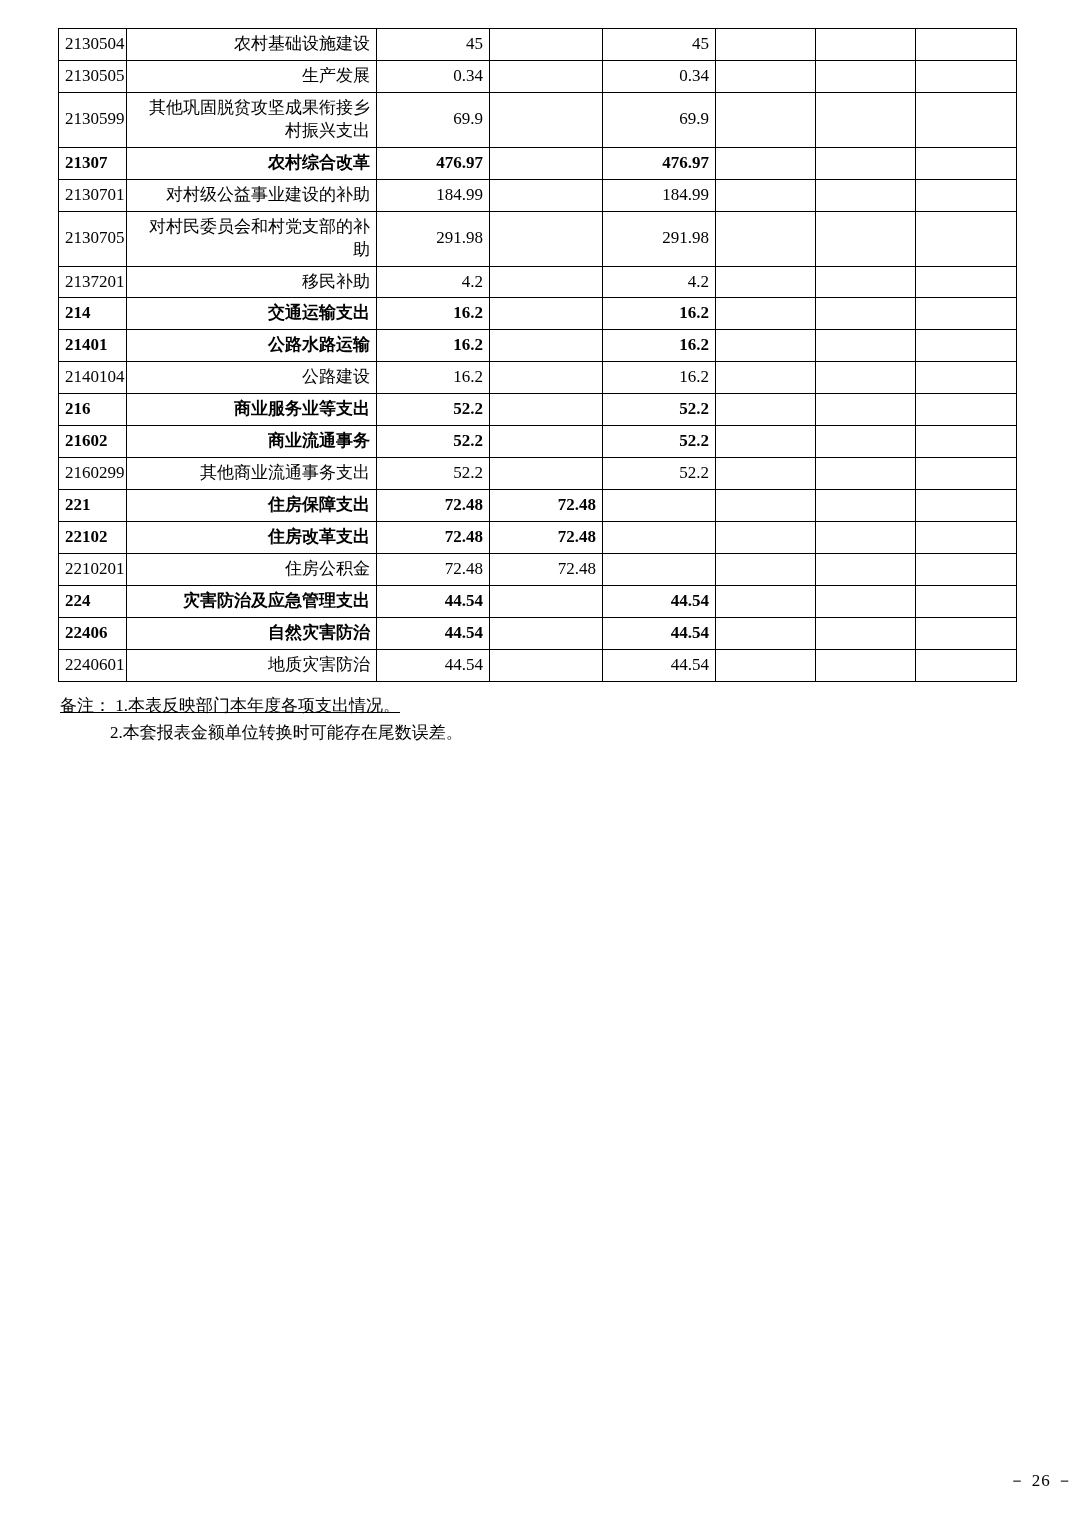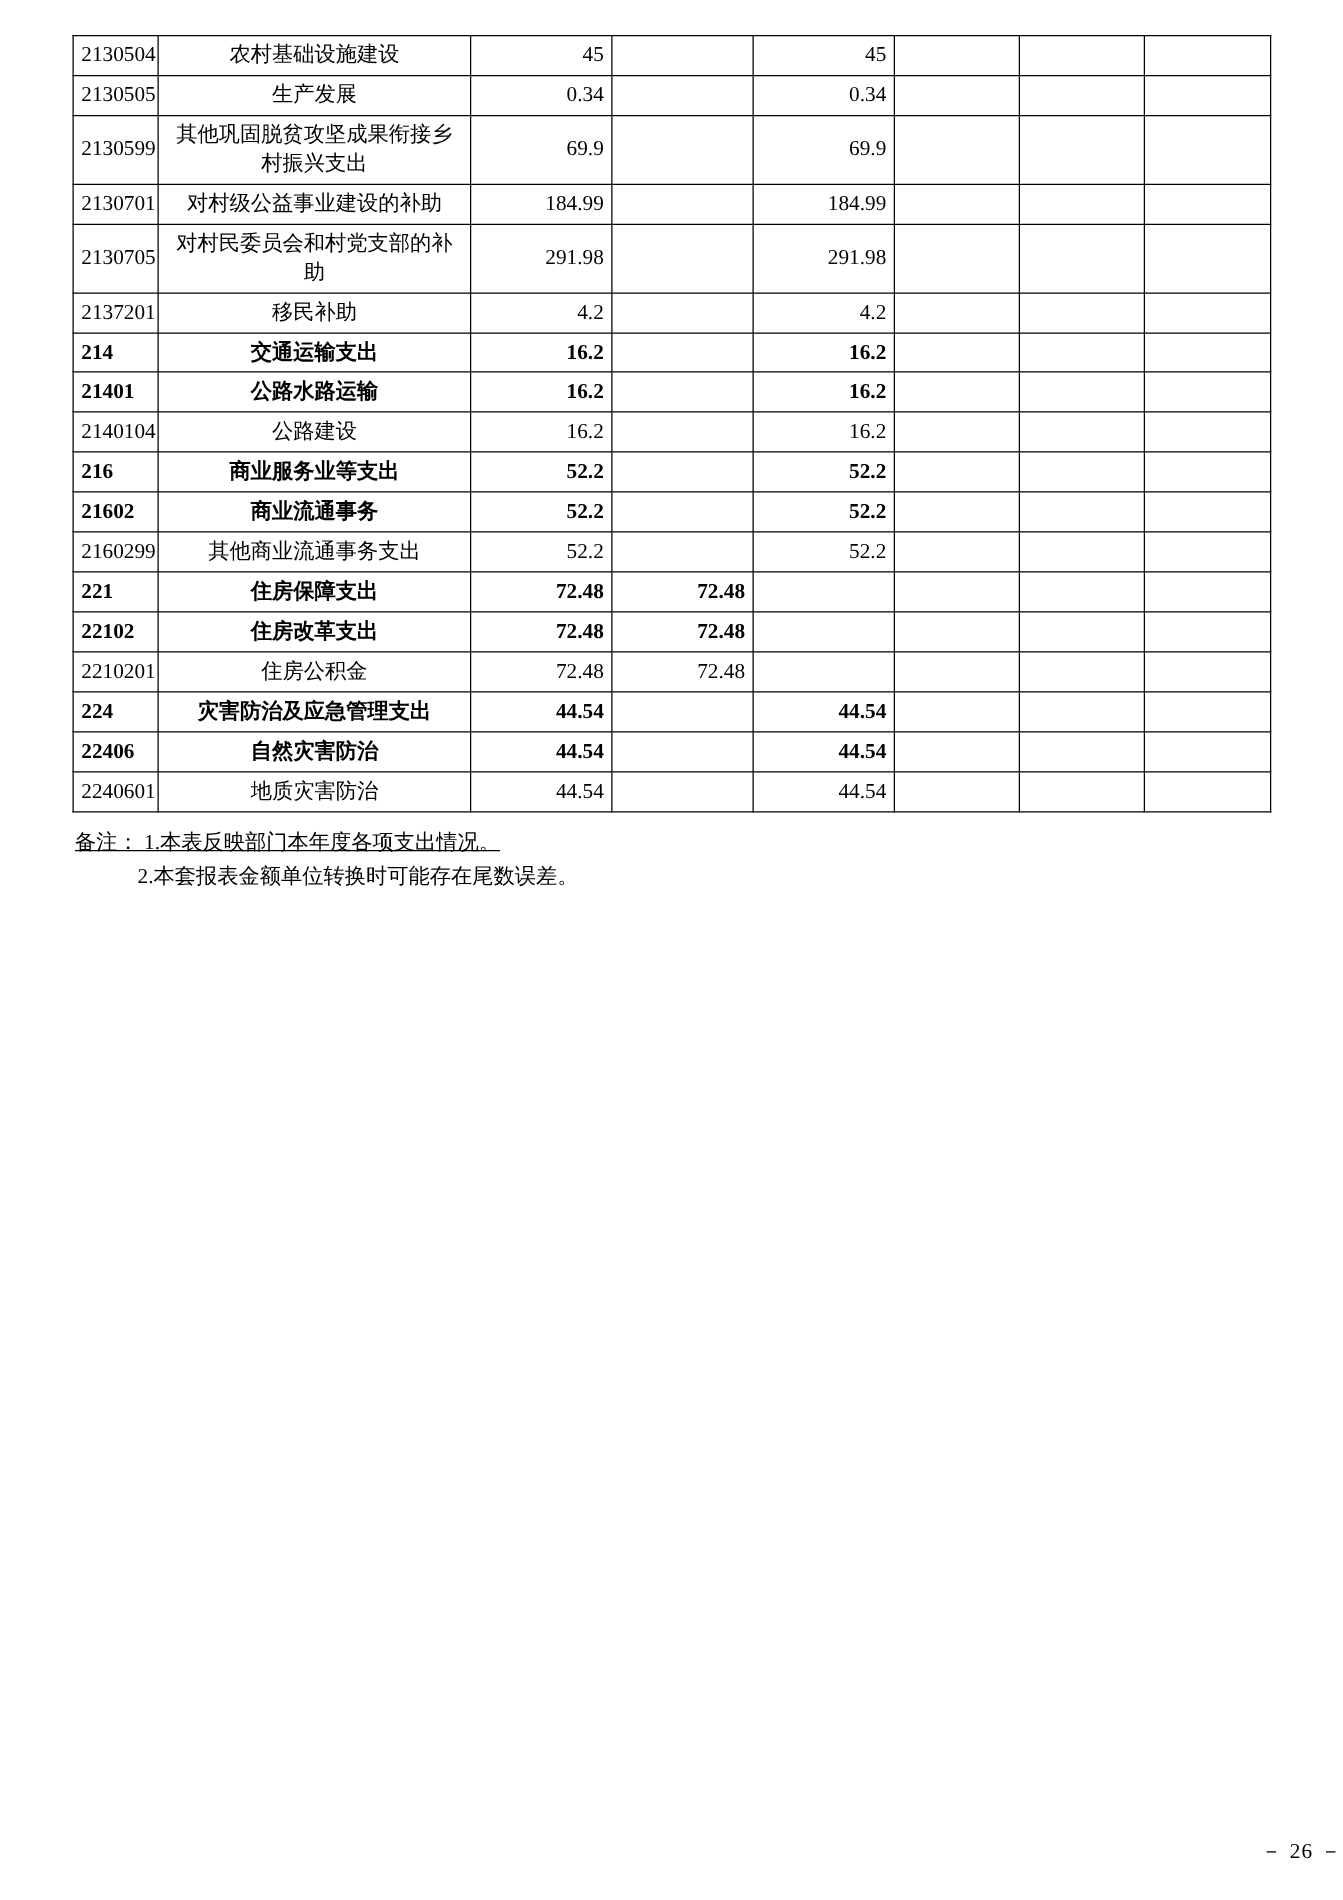--- a/index.html
+++ b/index.html
@@ -45,21 +45,21 @@
   col.c-v5 { width: 100px; }
   col.c-v6 { width: 101px; }
 
   td.code {
     text-align: left;
     white-space: nowrap;
     padding-left: 2px;
     padding-right: 2px;
   }
   td.name {
-    text-align: center;
+    text-align: right;
   }
   td.num {
     text-align: right;
     padding-right: 10px;
   }
   tr.bold td {
     font-weight: bold;
   }
   .notes {
     margin-top: 10px;
@@ -128,20 +128,30 @@
         <td class="code">2130599</td>
         <td class="name">其他巩固脱贫攻坚成果衔接乡村振兴支出</td>
         <td class="num">69.9</td>
         <td class="num"></td>
         <td class="num">69.9</td>
         <td class="num"></td>
         <td class="num"></td>
         <td class="num"></td>
       </tr>
 
+      <tr class="bold">
+        <td class="code">21307</td>
+        <td class="name">农村综合改革</td>
+        <td class="num">476.97</td>
+        <td class="num"></td>
+        <td class="num">476.97</td>
+        <td class="num"></td>
+        <td class="num"></td>
+        <td class="num"></td>
+      </tr>
 
       <tr>
         <td class="code">2130701</td>
         <td class="name">对村级公益事业建设的补助</td>
         <td class="num">184.99</td>
         <td class="num"></td>
         <td class="num">184.99</td>
         <td class="num"></td>
         <td class="num"></td>
         <td class="num"></td>

